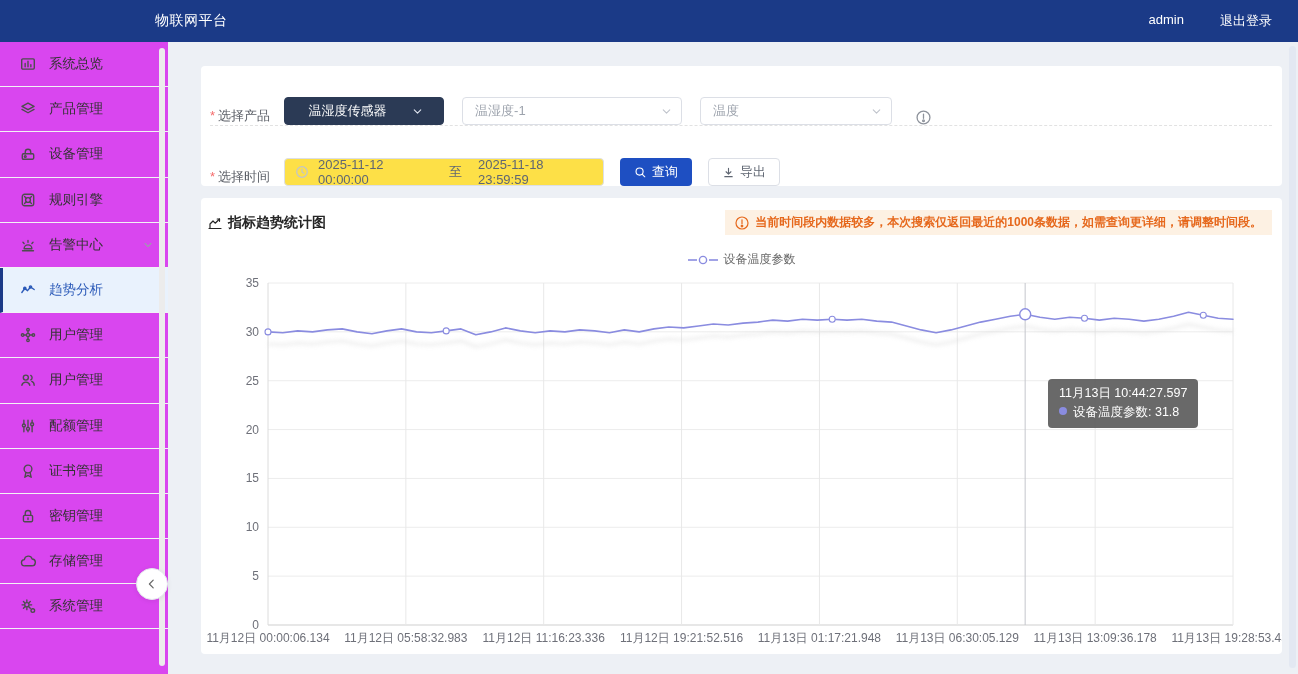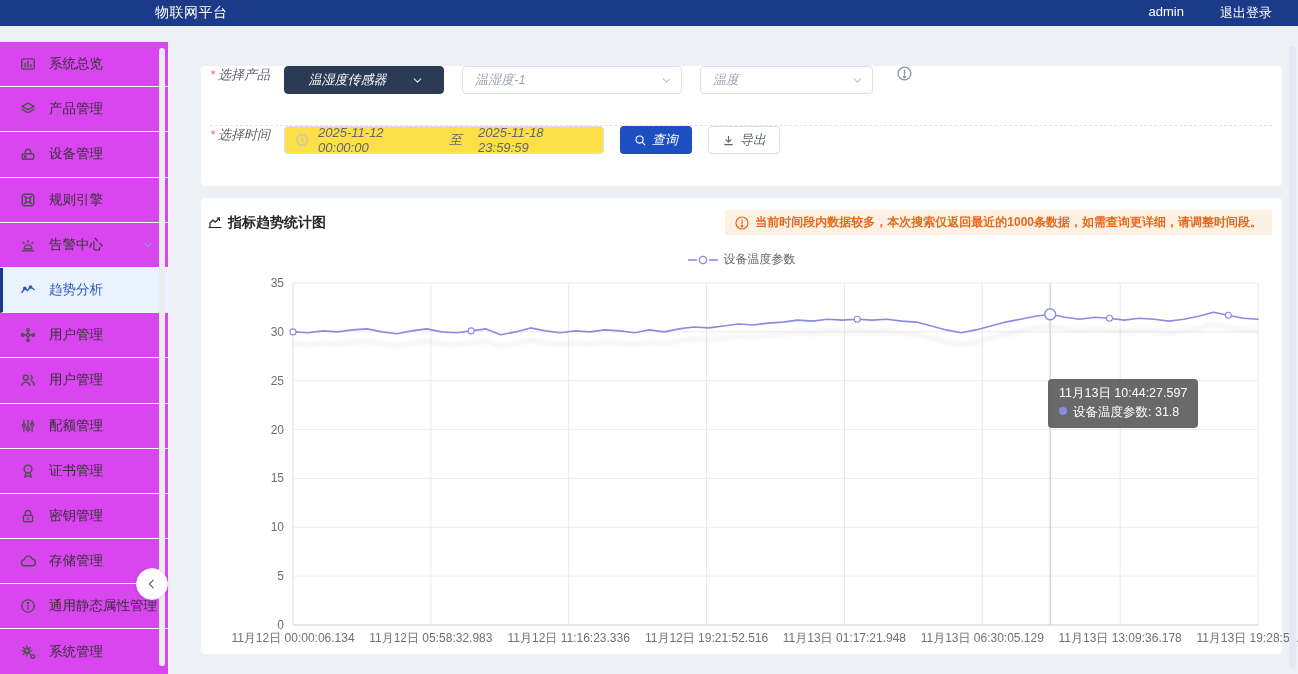--- a/index.html
+++ b/index.html
@@ -9,21 +9,21 @@
     background:#edf0f5;
     font-family:"Liberation Sans","DejaVu Sans",sans-serif;
     font-size:13px; color:#333;
   }
   svg.ic { display:block; }
   .ic path, .ic circle, .ic rect, .ic line, .ic polyline {
     fill:none; stroke:currentColor; stroke-width:1.2; stroke-linecap:round; stroke-linejoin:round;
   }
   
   .navbar {
-    position:absolute; top:0; left:0; width:1298px; height:26px;
+    position:absolute; top:0; left:0; width:1298px; height:42px;
     background:#1b3a87; color:#fff; display:flex; align-items:center; z-index:30;
   }
   .nav-title { margin-left:155px; font-size:14px; letter-spacing:.5px; }
   .nav-right { margin-left:auto; margin-right:26px; display:flex; gap:36px; font-size:13px; }
   .nav-link { cursor:pointer; }
   
   .sidebar {
     position:absolute; top:42px; left:0; width:168px; height:632px;
     background:#d946ef; z-index:20;
   }
@@ -45,65 +45,65 @@
   .collapse-btn {
     position:absolute; left:136px; top:568px; width:32px; height:32px;
     border-radius:50%; background:#fff; border:1px solid #e4e7ed;
     display:flex; align-items:center; justify-content:center; color:#666;
     box-shadow:0 1px 5px rgba(0,0,0,.08); cursor:pointer; z-index:25;
   }
   
   .main { position:absolute; left:201px; top:42px; width:1081px; }
   .card { background:#fff; border-radius:4px; }
   .card-filters { margin-top:24px; height:120px; padding:0 10px 0 9px; }
-  .frow { height:60px; display:flex; align-items:flex-start;font-style:italic; }
+  .frow { height:60px; display:flex; align-items:flex-end; }
   .frow1 { border-bottom:1px dashed #e2e2e2; }
   .frm-label { font-size:13px; color:#5a5e66; margin-right:14px; white-space:nowrap; }
   .req { color:#f56c6c; margin-right:3px; }
   .select {
     height:28px; border:1px solid #dcdfe6; border-radius:4px; background:#fff;
     display:flex; align-items:center; justify-content:space-between;
     padding:0 8px 0 12px; font-size:13px; color:#9da3ad; cursor:pointer;
   }
   .select .chev { width:13px; height:13px; color:#c0c4cc; }
   .select-dark {
     width:160px; background:#2b3a55; border-color:#2b3a55; color:#fff;
     justify-content:center; gap:24px; margin-right:18px;
   }
   .select-dark .chev { color:#dfe4ee; }
   .select-device { width:220px; margin-right:18px; }
-  .select-metric { width:173px; margin-right:24px; }
+  .select-metric { width:192px; margin-right:24px; }
   .info-dot { width:15px; height:15px; color:#8d929b; }
   .date-range {
     width:320px; height:28px; border:1px solid #dcdfe6; border-radius:4px; background:#fde047;
     display:flex; align-items:center; padding:0 10px; font-size:13px; color:#5f6672; cursor:pointer;
   }
   .date-range .clk { width:14px; height:14px; color:#c0c4cc; margin-right:9px; flex:none; }
   .date-sep { margin:0 16px; color:#5f6672; }
   .btn {
     height:28px; border-radius:4px; display:flex; align-items:center; gap:5px;
     padding:0 13px; font-size:13px; cursor:pointer; border:1px solid transparent;
   }
   .btn-primary { background:#1e4fc2; color:#fff; margin-left:16px; }
   .btn-plain { background:#fff; color:#5f6672; border-color:#dcdfe6; margin-left:16px; }
   .btn .bic { width:13px; height:13px; }
   
   .card-chart { margin-top:12px; height:456px; }
   .chart-head {
     display:flex; align-items:center; justify-content:space-between;
     padding:12px 10px 0 6px;
   }
-  .chart-title { display:flex; gap:5px; font-size:14px; font-weight:bold; color:#262626; }
+  .chart-title { display:flex; align-items:center; gap:5px; font-size:14px; font-weight:bold; color:#262626; }
   .chart-title .tic { width:16px; height:16px; color:#262626; }
   .warn {
     background:#fdf1e3; color:#e6681c; font-size:12px; font-weight:bold;
     padding:4px 10px; border-radius:0; display:flex; align-items:center; gap:6px;
   }
   .warn .wic { width:14px; height:14px; flex:none; }
-  .chart-wrap { position:relative; height:412px; margin-top:8px;padding-left:25px; }
+  .chart-wrap { position:relative; height:412px; margin-top:8px; }
   .legend {
     position:absolute; top:8px; left:0; right:0;
     display:flex; justify-content:center; align-items:center; gap:6px;
     font-size:12px; color:#666; cursor:pointer; z-index:3;
   }
   .chart-tooltip {
     position:absolute; left:847px; top:136px; z-index:4;
     background:rgba(84,84,84,.88); color:#fff; border-radius:4px;
     padding:5px 11px; font-size:12.5px; line-height:1.55; white-space:nowrap;
     pointer-events:none;
@@ -217,28 +217,20 @@
           <path d="M4.6 6.4V4.6a2.4 2.4 0 0 1 4.8 0v1.8"></path>
           <path d="M7 8.6v1.5"></path>
         </svg>
         <span>密钥管理</span>
       </div>
       <div class="side-item">
         <svg class="ic icn" viewBox="0 0 14 14">
           <path d="M4.2 11.2a2.7 2.7 0 0 1-.4-5.4 3.5 3.5 0 0 1 6.8-.6 2.5 2.5 0 0 1-.4 6z"></path>
         </svg>
         <span>存储管理</span>
-      </div>
-      <div class="side-item">
-        <svg class="ic icn" viewBox="0 0 14 14">
-          <circle cx="7" cy="7" r="5.4"></circle>
-          <path d="M7 6.4v3.4"></path>
-          <circle cx="7" cy="4.3" r=".5"></circle>
-        </svg>
-        <span>通用静态属性管理</span>
       </div>
       <div class="side-item">
         <svg class="ic icn" viewBox="0 0 14 14">
           <circle cx="6" cy="6" r="1.9"></circle>
           <path d="M6 1.8v1.5M6 8.7v1.5M1.8 6h1.5M8.7 6h1.5M3 3l1.1 1.1M7.9 7.9 9 9M9 3 7.9 4.1M4.1 7.9 3 9"></path>
           <circle cx="11.2" cy="11" r="1.6"></circle>
         </svg>
         <span>系统管理</span>
       </div>
     </div>

